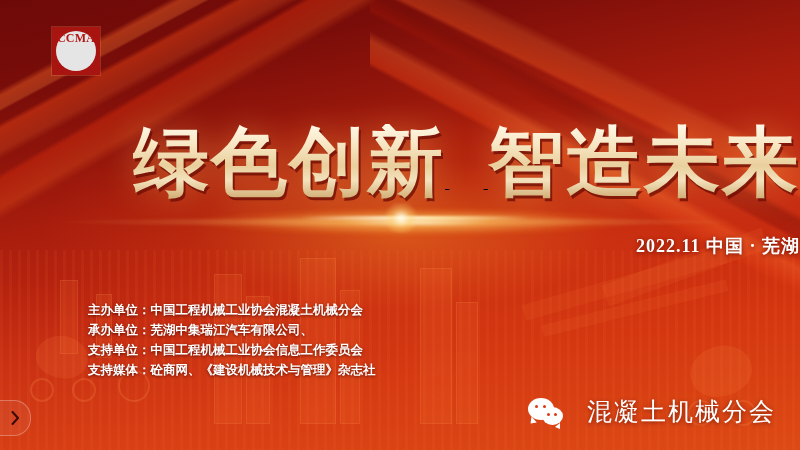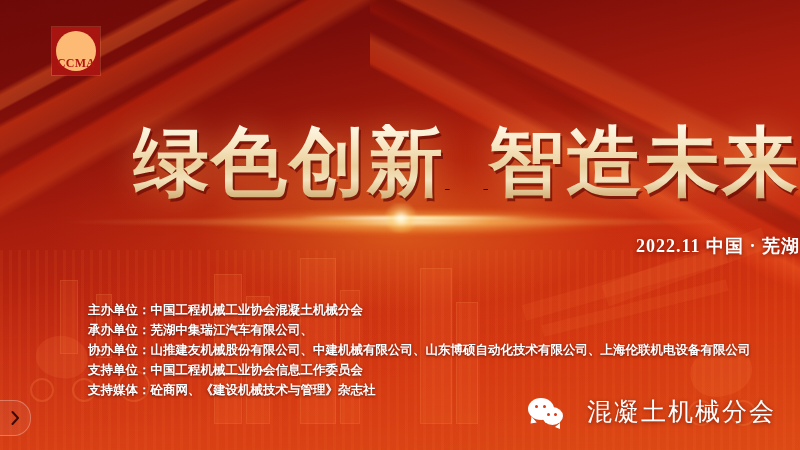--- a/index.html
+++ b/index.html
@@ -66,22 +66,22 @@
   }
 
   
   .header{position:absolute;left:52px;top:27px;display:flex;align-items:center;gap:11px;}
   .logo-badge{
     width:48px;height:48px;background:#a81410;
     display:flex;align-items:center;justify-content:center;
     box-shadow:0 0 0 1px rgba(255,170,120,0.22);
   }
   .logo-circle{
-    width:40px;height:40px;border-radius:50%;background:#fdba74;
-    display:flex;align-items:flex-end;justify-content:center;
+    width:40px;height:40px;border-radius:50%;background:#e5e5e5;
+    display:flex;align-items:flex-start;justify-content:center;
   }
   .logo-circle span{
     color:#b31512;font-weight:bold;font-size:12px;letter-spacing:.2px;
     font-family:"Liberation Serif","DejaVu Serif",serif;
   }
   .header-title{
     color:#ffffff;font-size:20px;font-weight:bold;letter-spacing:.5px;
     white-space:nowrap;text-shadow:0 1px 3px rgba(60,0,0,.6);
   }
 
@@ -196,21 +196,20 @@
     <span class="main-title">绿色创新</span>
     <span class="title-gap"></span>
     <span class="main-title">智造未来</span>
   </div>
 
   <div class="dateline">2022.11  中国 · 芜湖</div>
 
   <div class="credits">
     <div class="credit-line">主办单位：中国工程机械工业协会混凝土机械分会</div>
     <div class="credit-line">承办单位：芜湖中集瑞江汽车有限公司、</div>
-    <div class="credit-line">协办单位：山推建友机械股份有限公司、中建机械有限公司、山东博硕自动化技术有限公司、上海伦联机电设备有限公司</div>
     <div class="credit-line">支持单位：中国工程机械工业协会信息工作委员会</div>
     <div class="credit-line">支持媒体：砼商网、《建设机械技术与管理》杂志社</div>
   </div>
 
   <div class="wechat">
     <div class="wechat-icon">
       <div class="bubble-big">
         <div class="eye" style="left:7px;top:7px;"></div>
         <div class="eye" style="left:15px;top:7px;"></div>
       </div>

